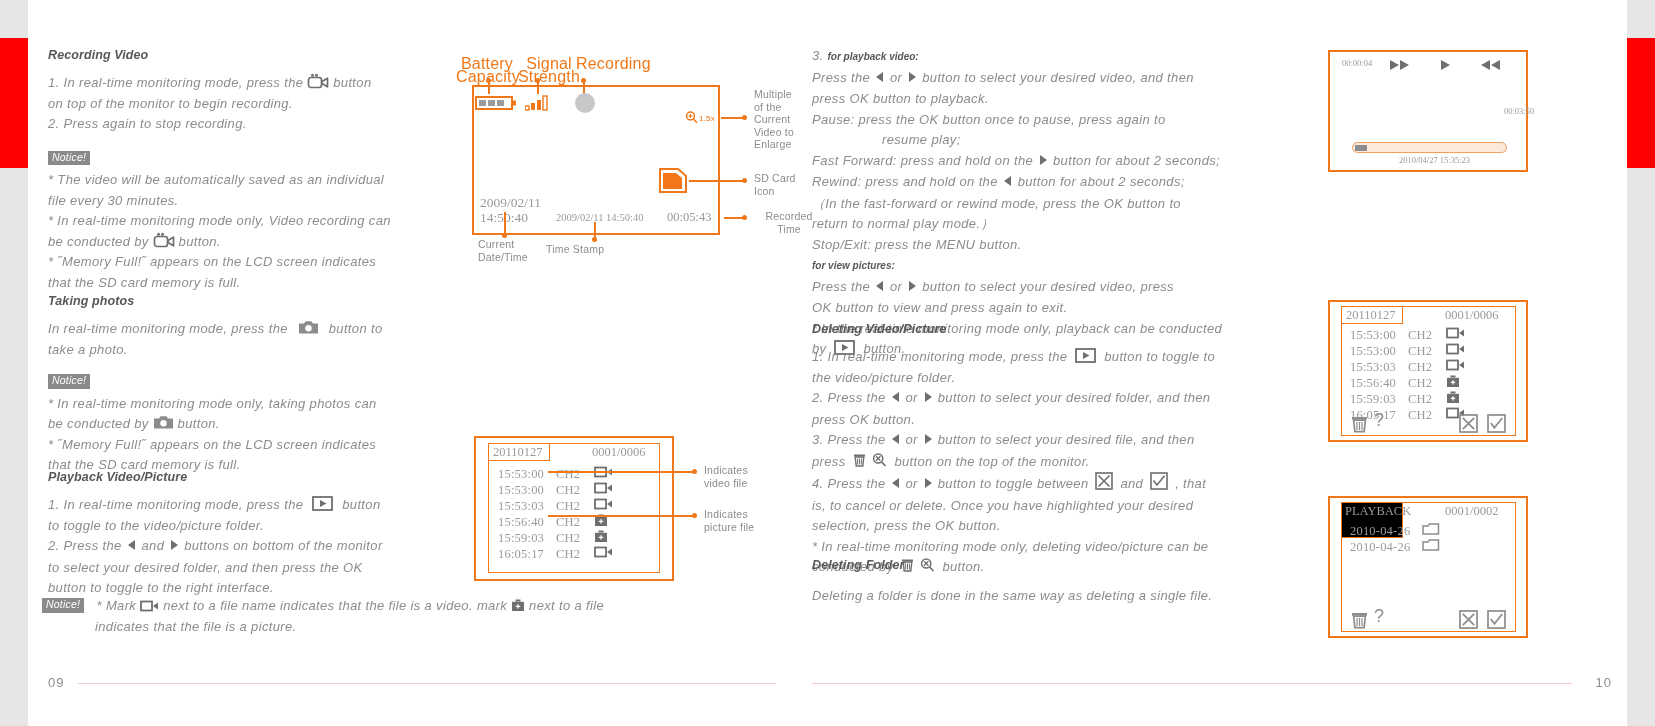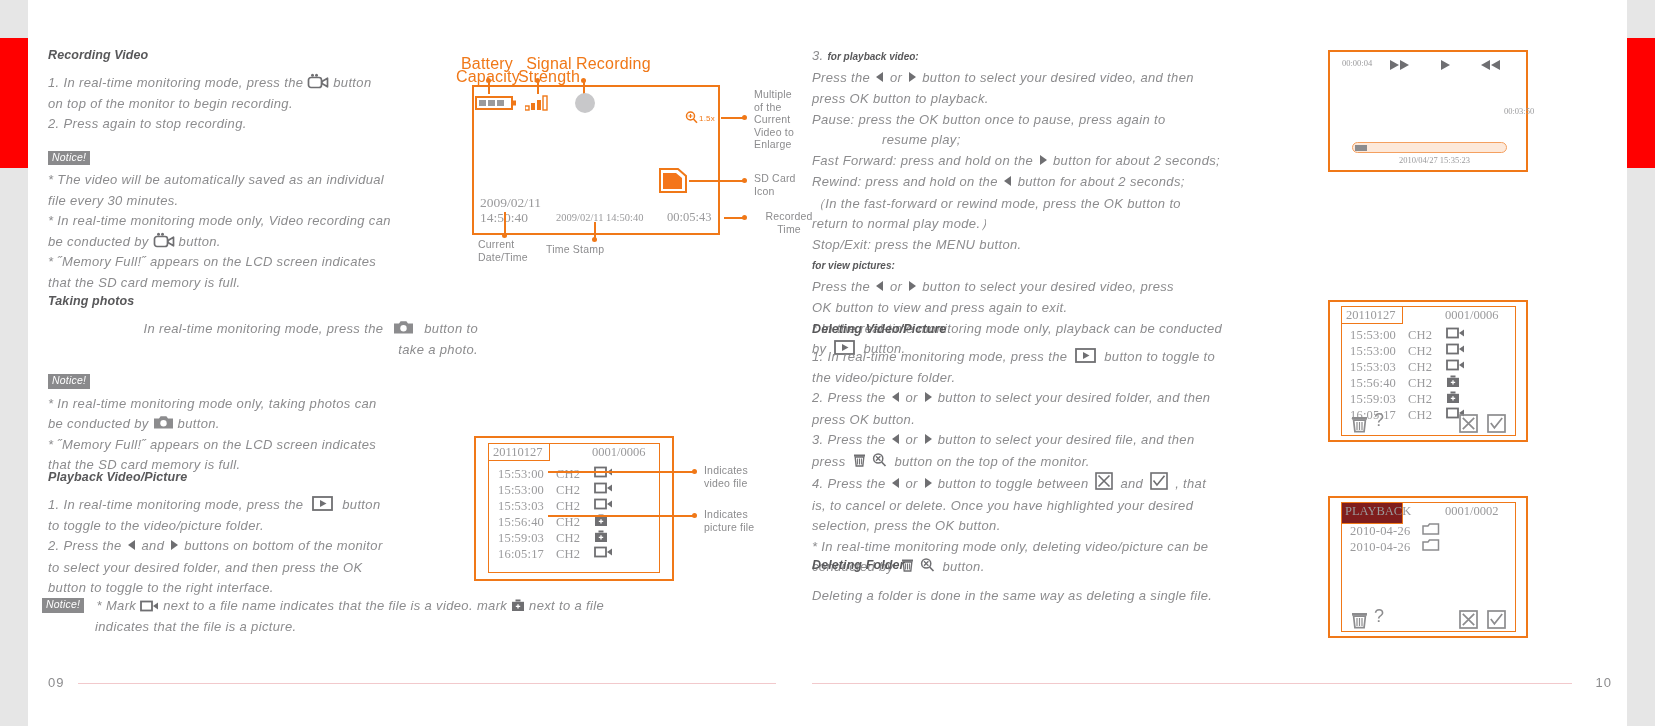--- a/index.html
+++ b/index.html
@@ -107,21 +107,21 @@
           </svg>
         </span>
         <span>button.</span><br>
         <span>* ˝Memory Full!˝ appears on the LCD screen indicates</span><br>
         <span>that the SD card memory is full.</span>
       </div>
     </div>
 
     <div class="blk" style="left:0;top:294px;width:430px;">
       <div class="h">Taking photos</div>
-      <div class="t" style="margin-top:11px;text-align:right;">
+      <div class="t" style="margin-top:11px;">
         <span>In real-time monitoring mode, press the</span>
         <span class="ic" style="margin:0 6px;">
           <svg width="21" height="16" viewBox="0 0 21 16">
             <path d="M1 4.5 h5 l1.6 -2.2 h5.8 L15 4.5 h5 v10 H1 Z" fill="#8c8c8e"></path>
             <circle cx="10.5" cy="9.3" r="3.2" fill="#ffffff"></circle>
           </svg>
         </span>
         <span>button to</span><br>
         <span>take a photo.</span>
       </div>
@@ -641,21 +641,21 @@
         <svg width="19" height="19" viewBox="0 0 19 19">
           <rect x="1" y="1" width="17" height="17" fill="none" stroke="#8c8c8e" stroke-width="1.7"></rect>
           <path d="M3.8 9 L7.4 13.8 L15.2 4" fill="none" stroke="#8c8c8e" stroke-width="1.7"></path>
         </svg>
       </div>
     </div>
 
     <div>
       <div class="lcd" style="left:516px;top:496px;width:200px;height:142px;"></div>
       <div style="position:absolute;left:529px;top:502px;width:175px;height:18px;border:1.5px solid #f07818;border-bottom:none;box-sizing:border-box;"></div>
-      <div style="position:absolute;left:529px;top:502px;width:62px;height:22px;border:1.5px solid #f07818;box-sizing:border-box;background:#7f1d1d;">
+      <div style="position:absolute;left:529px;top:502px;width:62px;height:36px;border:1.5px solid #f07818;box-sizing:border-box;background:#000000;">
         <span class="mono" style="position:absolute;left:3px;top:1px;font-size:12.5px;">PLAYBACK</span>
       </div>
       <div class="mono" style="position:absolute;left:633px;top:504px;font-size:12.5px;">0001/0002</div>
       <div style="position:absolute;left:529px;top:520px;width:175px;height:112px;border:1.5px solid #f07818;border-top:none;box-sizing:border-box;"></div>
 
       <div style="position:absolute;left:538px;top:523px;">
         <div class="frow">
           <span style="width:72px;">2010-04-26</span>
           <span>
             <svg width="18" height="14" viewBox="0 0 18 14">

